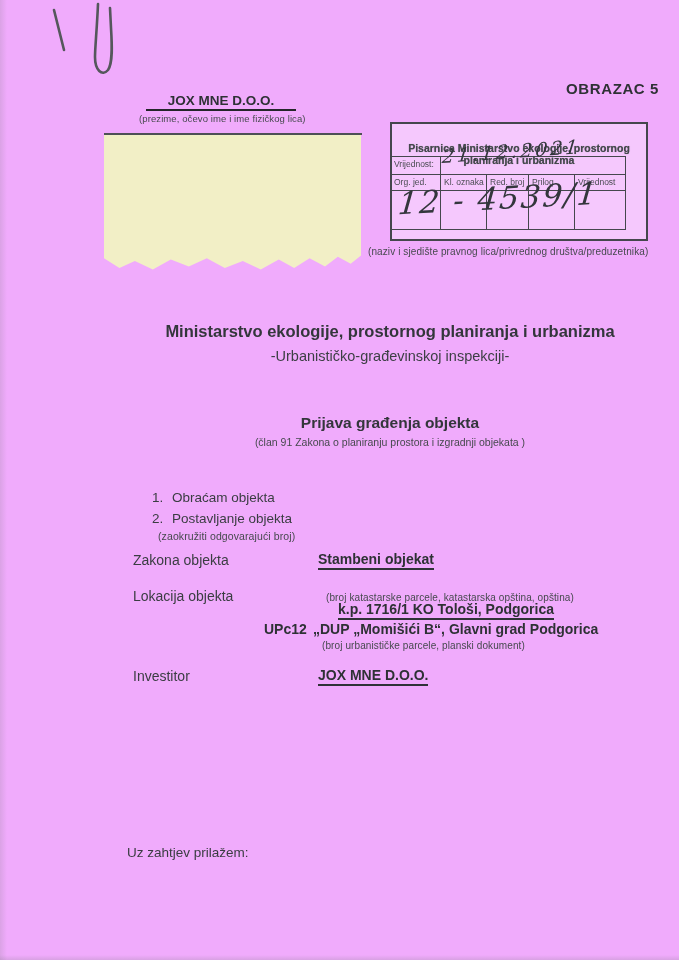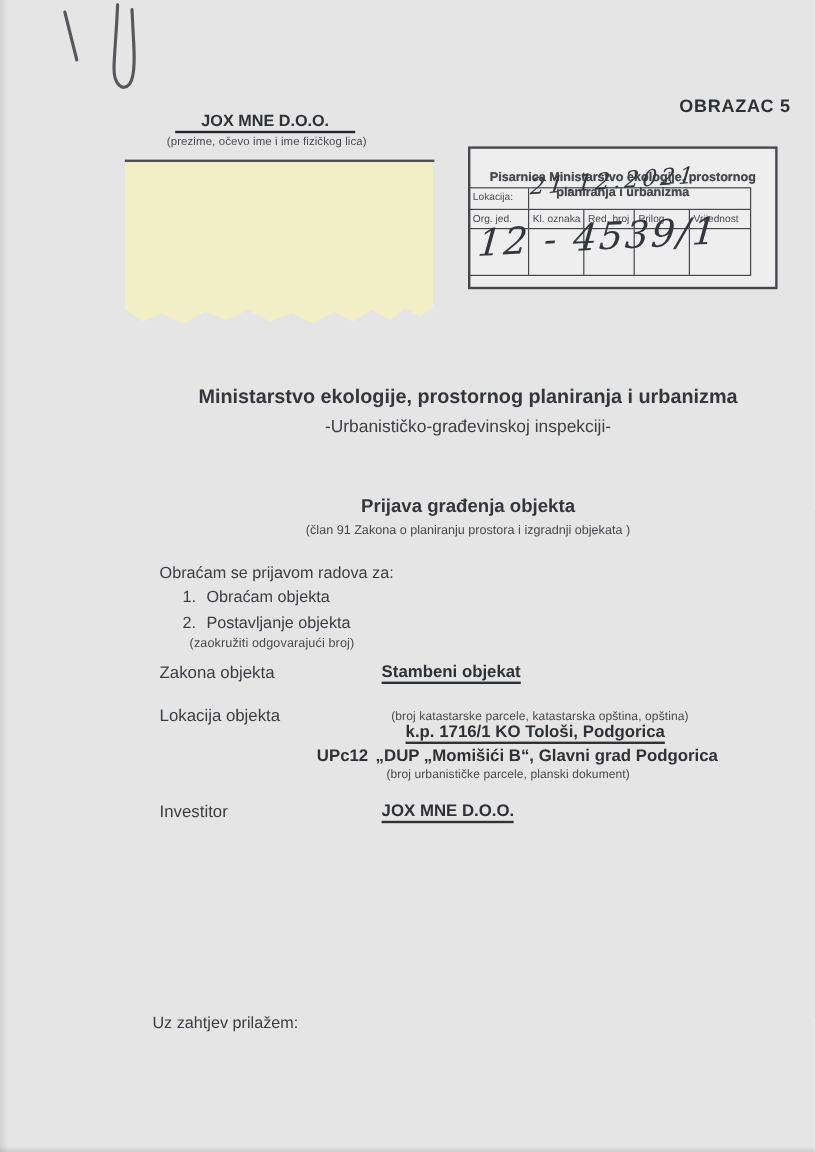--- a/index.html
+++ b/index.html
@@ -4,21 +4,21 @@
 <style>
   html,body{margin:0;padding:0;}
   body{
     width:679px;height:960px;
     background:#fdfdfc;
     font-family:"Liberation Sans", sans-serif;
     color:#3a3d42;
     position:relative;
     overflow:hidden;
   }
-  .page{position:absolute;inset:0;background:#e5e5e5;}
+  .page{position:absolute;inset:0;background:#f0abfc;}
   .edge-shadow-left{position:absolute;left:0;top:0;width:7px;height:100%;
     background:linear-gradient(90deg, rgba(120,120,125,.18), rgba(120,120,125,0));}
   .edge-shadow-bottom{position:absolute;left:0;bottom:0;width:100%;height:5px;
     background:linear-gradient(0deg, rgba(120,120,125,.20), rgba(120,120,125,0));}
 
   .abs{position:absolute;}
   .printed{color:#3a3d42;}
   .caption{font-size:9.5px;color:#46494e;letter-spacing:.1px;white-space:nowrap;}
   .underlined{border-bottom:2px solid #2f3237;padding-bottom:1px;}
 
@@ -90,21 +90,21 @@
 
   <div class="abs note-topline"></div>
   <div class="abs sticky-note"></div>
 
   <div class="abs stamp">
     <div class="stamp-title">Pisarnica Ministarstvo ekologije, prostornog</div>
     <div class="stamp-title" style="margin-top:0;">planiranja i urbanizma</div>
 
     <div class="stamp-table">
       <div class="stamp-row" style="height:17px;">
-        <div class="stamp-cell" style="width:50px;">Lokacija:</div>
+        <div class="stamp-cell" style="width:50px;">Vrijednost:</div>
         <div class="stamp-cell" style="flex:1;"></div>
       </div>
       <div class="stamp-row" style="height:15px;">
         <div class="stamp-cell" style="width:50px;">Org. jed.</div>
         <div class="stamp-cell" style="width:46px;">Kl. oznaka</div>
         <div class="stamp-cell" style="width:42px;">Red. broj</div>
         <div class="stamp-cell" style="width:46px;">Prilog</div>
         <div class="stamp-cell" style="flex:1;">Vrijednost</div>
       </div>
       <div class="stamp-row" style="height:38px;">
@@ -113,28 +113,28 @@
         <div class="stamp-cell" style="width:42px;"></div>
         <div class="stamp-cell" style="width:46px;"></div>
         <div class="stamp-cell" style="flex:1;"></div>
       </div>
     </div>
 
     <div class="abs hw hw-date">21.12.2021</div>
     <div class="abs hw hw-number">12 - 4539/1</div>
   </div>
 
+  <div class="abs caption entity-caption">(naziv i sjedište pravnog lica/privrednog društva/preduzetnika)</div>
 
   <div class="abs ministry-line1">Ministarstvo ekologije, prostornog planiranja i urbanizma</div>
   <div class="abs ministry-line2">-Urbanističko-građevinskoj inspekciji-</div>
 
   <div class="abs subject-title">Prijava građenja objekta</div>
   <div class="abs subject-subtitle">(član 91 Zakona o planiranju prostora i izgradnji objekata )</div>
 
-  <div class="abs req-intro printed">Obraćam se prijavom radova za:</div>
   <div class="abs opt-num printed" style="top:490px;left:152px;">1.</div>
   <div class="abs opt-label printed" style="top:490px;left:172px;">Obraćam objekta</div>
   <div class="abs opt-num printed" style="top:511px;left:152px;">2.</div>
   <div class="abs opt-label printed" style="top:511px;left:172px;">Postavljanje objekta</div>
   <div class="abs caption req-note">(zaokružiti odgovarajući broj)</div>
 
   <div class="abs field-label" style="top:552px;left:133px;">Zakona objekta</div>
   <div class="abs field-value underlined" style="top:551px;left:318px;">Stambeni objekat</div>
 
   <div class="abs field-label" style="top:588px;left:133px;">Lokacija objekta</div>

